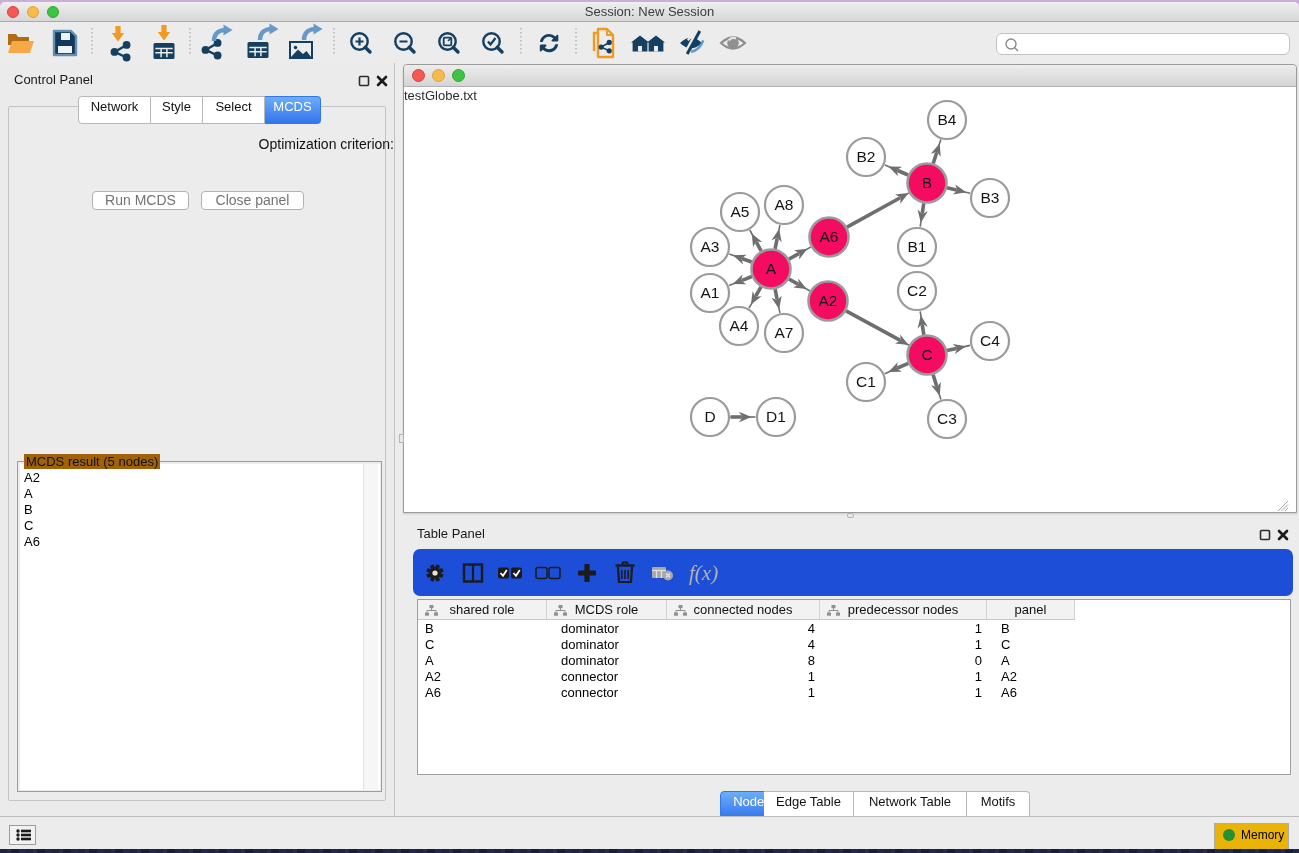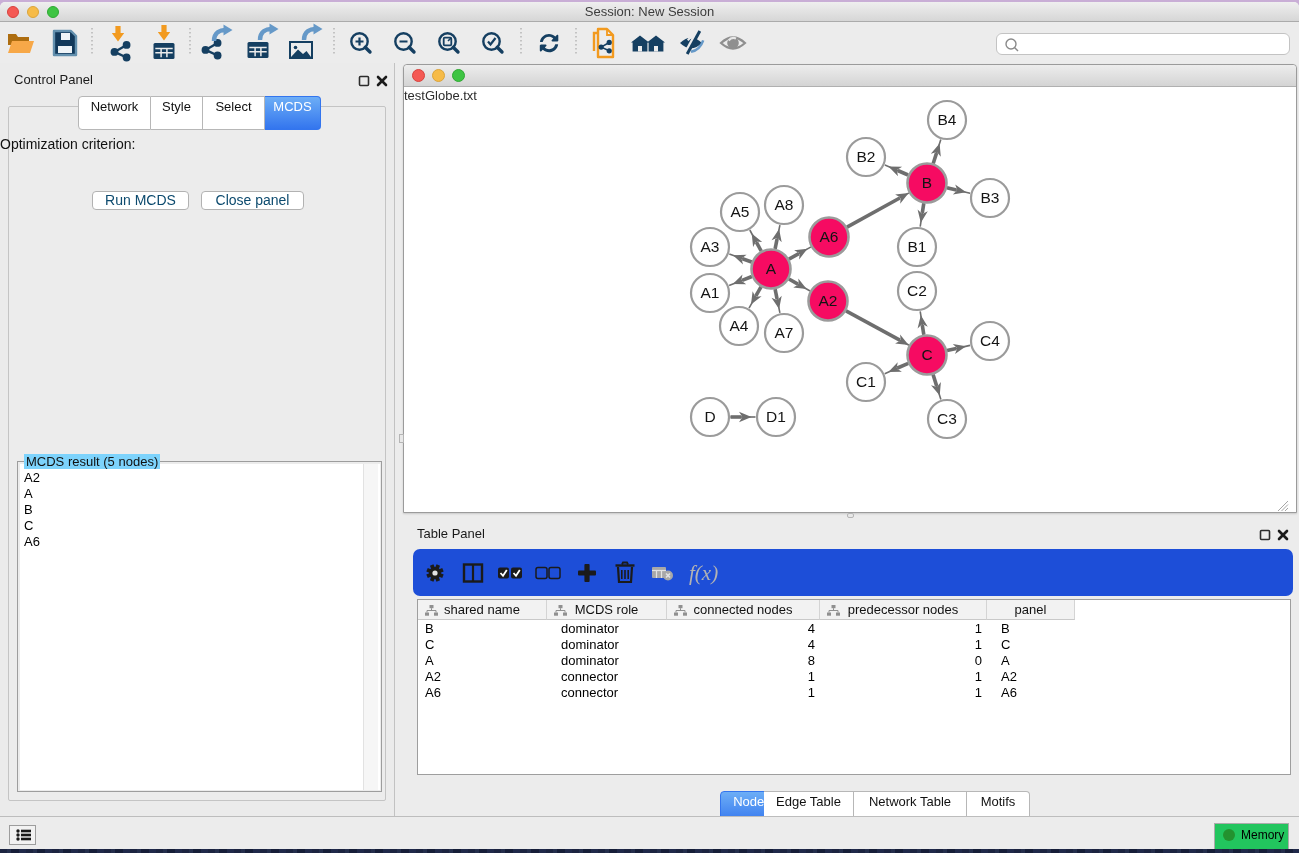--- a/index.html
+++ b/index.html
@@ -24,40 +24,40 @@
 
 #toolbar { left:0; top:21px; width:1299px; height:42px; background:#ececec; }
 
 #searchbox { left:996px; top:10px; width:294px; height:22px; background:#fff;
   border:1px solid #c3c3c3; border-radius:6px; }
 
 #cpanel { left:0; top:61px; width:395px; height:753px; background:#ebebeb; border-right:1px solid #c2c2c2; }
 #cpanel .ptitle { left:14px; top:9px; font-size:13px; color:#1a1a1a; }
 .winbtns { top:10px; }
 
-.tab { position:absolute; top:0; height:34px; line-height:19px; text-align:center;
+.tab { position:absolute; top:0; height:28px; line-height:19px; text-align:center;
   font-size:13px; color:#111; background:#fff; border:1px solid #b7b7b7; border-left:none; }
 .tab.first { border-left:1px solid #b7b7b7; border-radius:4px 0 0 4px; }
 .tab.last { border-radius:0 4px 4px 0; }
 .tab.sel { background:linear-gradient(#6daef6,#3375ee); color:#fff; border-color:#3375ee; }
 #cptabs { left:78px; top:33px; width:243px; height:20px; }
 
 #cppane { left:8px; top:43px; width:378px; height:695px; background:#ececec;
   border:1px solid #c4c4c4; border-radius:2px; }
-#optlabel { left:0; top:73px; width:100%; text-align:left; font-size:14px; color:#111; }
+#optlabel { left:0; top:73px; width:100%; text-align:right; font-size:14px; color:#111; }
 #combo { left:43px; top:95px; width:310px; height:21px; background:#fff;
   border:1px solid #aeaeae; border-radius:4px; font-size:14px; color:#111; }
 #combo .ctext { left:12px; top:1px; line-height:19px; }
 #combo .ccap { right:-1px; top:-1px; width:21px; height:21px; border-radius:4px;
   background:linear-gradient(#6db1f7,#2e70ee); }
 .btn { position:absolute; height:19px; background:#fff; border:1px solid #b2b2b2;
-  border-radius:4px; font-size:14px; color:#0c4a6e; text-align:center; line-height:17px; }
+  border-radius:4px; font-size:14px; color:#737373; text-align:center; line-height:17px; }
 
 #mcdsbox { left:17px; top:398px; width:365px; height:331px; border:1px solid #9d9d9d; }
-#mcdslegend { left:6px; top:-8px; background:#7dd3fc; font-size:13px; color:#111; padding:0 2px; }
+#mcdslegend { left:6px; top:-8px; background:#a16207; font-size:13px; color:#111; padding:0 2px; }
 #mcdslist { left:2px; top:2px; width:360px; height:326px; background:#fff; font-size:13px; color:#000; }
 #mcdslist .li { position:absolute; left:4px; }
 #mcdsscroll { right:2px; top:0px; width:15px; height:326px; background:#f6f6f6; border-left:1px solid #e2e2e2; }
 
 #netwin { left:403px; top:62px; width:894px; height:449px; background:#fff;
   border:1px solid #9b9b9b; border-radius:4px 4px 0 0; box-shadow:0 1px 2px rgba(0,0,0,0.15); }
 #nettitle { left:0; top:0; width:100%; height:22px; background:linear-gradient(#ededed,#d4d4d4);
   border-bottom:1px solid #b0b0b0; border-radius:4px 4px 0 0; }
 #nettitle .title { width:100%; text-align:left; font-size:13px; color:#2c2c2c; line-height:22px;margin-top:20px; }
 .tl2 { width:13px; height:13px; border-radius:50%; top:4px; }
@@ -67,21 +67,21 @@
 #ttoolbar { left:11px; top:28px; width:880px; height:47px; background:#1d4ed8; border-radius:7px; }
 #ttable { left:15px; top:78px; width:874px; height:176px; background:#fff; border:1px solid #9e9e9e; }
 #thead { left:0; top:0; width:872px; height:21px; }
 .hcell { position:absolute; top:0; height:20px; border-right:1px solid #d4d4d4; background:#f2f2f2; border-bottom:1px solid #c9c9c9; }
 .hcell .htext { width:100%; text-align:center; font-size:13px; color:#111; line-height:20px; }
 .trow { position:absolute; font-size:13px; color:#000; height:16px; line-height:16px; }
 #ttabs { left:270px; top:270px; height:21px; }
 
 #statusbar { left:0; top:814px; width:1299px; height:33px; background:#ececec; border-top:1px solid #bdbdbd; }
 #listbtn { left:9px; top:8px; width:27px; height:20px; background:#f2f2f2; border:1px solid #9d9d9d; }
-#membtn { left:1214px; top:6px; width:75px; height:28px; background:#22c55e; border:1px solid #ababab;
+#membtn { left:1214px; top:6px; width:75px; height:28px; background:#eab308; border:1px solid #ababab;
   font-size:12px; color:#000; }
 #membtn .dot { position:absolute; left:8px; top:5px; width:12px; height:12px; border-radius:50%; background:#23922f; }
 #membtn .mtext { position:absolute; left:26px; top:3.5px; }
 </style>
 </head>
 <body>
 <div id="deskbottom" class="abs"></div>
 <div id="app" class="abs">
 
   <div id="titlebar" class="abs">
@@ -388,21 +388,21 @@
           <g stroke="#e3e3e3" stroke-width="1.6">
             <line x1="253" y1="24.5" x2="257" y2="28.5"></line>
             <line x1="257" y1="24.5" x2="253" y2="28.5"></line>
           </g>
           <text x="276" y="31" font-family="Liberation Serif, serif" font-style="italic" font-size="21" fill="#b3b3b3">f(x)</text>
         </svg>
       </div>
     <div id="ttable" class="abs">
       <div id="thead" class="abs">
           <div class="hcell" style="left:0px;width:129px;">
-            <div class="htext">shared name</div>
+            <div class="htext">shared role</div>
           </div>
           <svg width="13" height="12" style="position:absolute;left:7px;top:5px;">
             <g fill="#909090">
               <rect x="4.5" y="0" width="4" height="3.2"></rect>
               <rect x="0" y="7.5" width="4" height="3.2"></rect>
               <rect x="9" y="7.5" width="4" height="3.2"></rect>
             </g>
             <g stroke="#909090" stroke-width="1">
               <line x1="6.5" y1="3.2" x2="6.5" y2="5.5"></line>
               <line x1="2" y1="5.5" x2="11" y2="5.5"></line>

